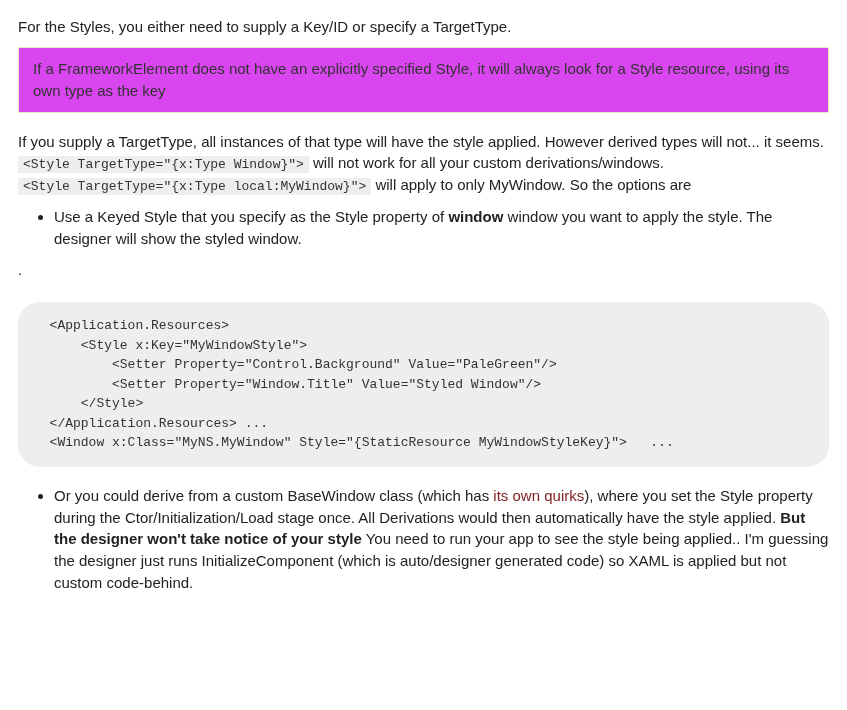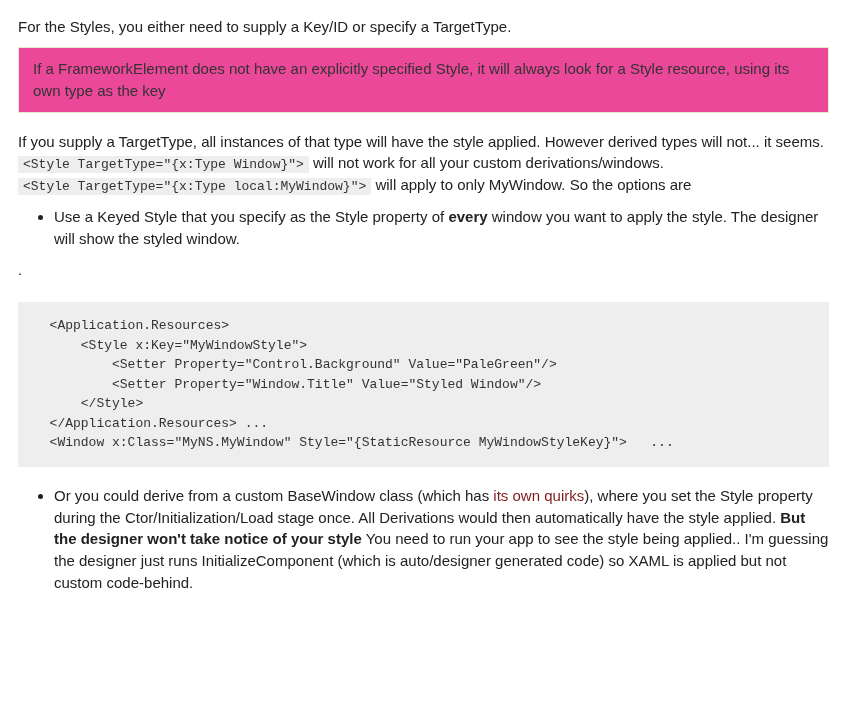--- a/index.html
+++ b/index.html
@@ -7,21 +7,21 @@
       font-family: Arial, Helvetica, sans-serif;
       font-size: 15px;
       color: #222;
       margin: 0;
       padding: 16px 18px;
       width: 847px;
       line-height: 1.4;
     }
     p { margin: 0 0 8px 0; }
     .blockquote {
-      background: #ec4899;
+      background: #d946ef;
       border: 1px solid #ece6c8;
       padding: 10px 14px;
       margin: 10px 0 18px 0;
       color: #333;
       line-height: 1.45;
     }
     .inline-code {
       font-family: Consolas, Menlo, "Courier New", monospace;
       font-size: 13px;
       background: #eeeeee;
@@ -40,20 +40,21 @@
     .codeblock {
       background: #eeeeee;
       font-family: Consolas, Menlo, "Courier New", monospace;
       font-size: 13px;
       color: #333;
       padding: 14px 16px;
       margin: 22px 0 18px 0;
       white-space: pre;
       overflow-x: auto;
       line-height: 1.5;
+      border-radius: 22px;
     }
     strong { font-weight: bold; }
     a.link {
       color: #7f1d1d;
       text-decoration: none;
       cursor: pointer;
     }
     .dot-spacer {
       margin: 10px 0 0 0;
       color: #222;
@@ -67,21 +68,21 @@
 <div class="blockquote">
   <span>If a FrameworkElement does not have an explicitly specified Style, it will always look for a Style resource, using its own type as the key</span><br>
 </div>
 
 <p>
   <span>If you supply a TargetType, all instances of that type will have the style applied. However derived types will not... it seems. </span><code class="inline-code">&lt;Style TargetType="{x:Type Window}"&gt;</code><span> will not work for all your custom derivations/windows. </span><code class="inline-code">&lt;Style TargetType="{x:Type local:MyWindow}"&gt;</code><span> will apply to only MyWindow. So the options are</span>
 </p>
 
 <ul>
   <li>
-    <span>Use a Keyed Style that you specify as the Style property of </span><strong>every</strong><span> window you want to apply the style. The designer will show the styled window.</span>
+    <span>Use a Keyed Style that you specify as the Style property of </span><strong>window</strong><span> window you want to apply the style. The designer will show the styled window.</span>
   </li>
 </ul>
 
 <div class="dot-spacer">.</div>
 
 <div class="codeblock">  &lt;Application.Resources&gt;
       &lt;Style x:Key="MyWindowStyle"&gt;
           &lt;Setter Property="Control.Background" Value="PaleGreen"/&gt;
           &lt;Setter Property="Window.Title" Value="Styled Window"/&gt;
       &lt;/Style&gt;

